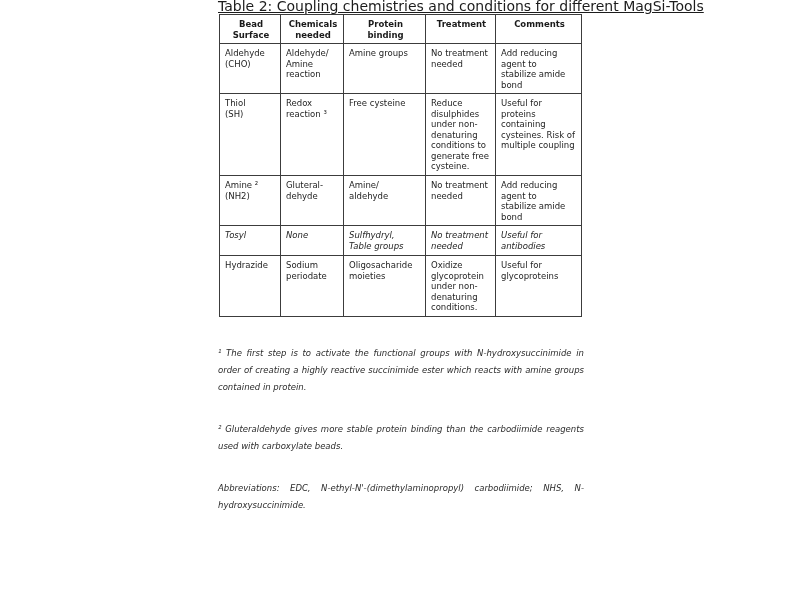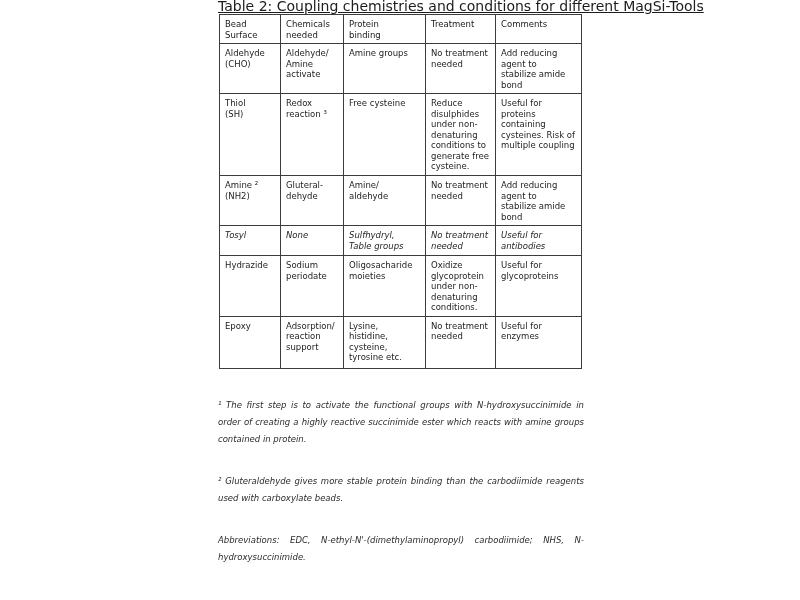--- a/index.html
+++ b/index.html
@@ -37,21 +37,21 @@
   table.coupling th, table.coupling td {
     border: 1px solid #3c3c3c;
     vertical-align: top;
     text-align: left;
     padding: 4px 3px 3px 5px;
     font-size: 8.5px;
     line-height: 10.5px;
     white-space: pre-line;
     color: #242424;
   }
-  table.coupling th { font-weight: normal; color: #1a1a1a; }
+  table.coupling th { font-weight: bold; color: #1a1a1a; text-align: center; }
   tr.r-header   { height: 28px; }
   tr.r-carboxyl { height: 87px; }
   tr.r-aldehyde { height: 46px; }
   tr.r-thiol    { height: 82px; }
   tr.r-amine    { height: 50px; margin-left: 8px; }
   tr.r-tosyl    { height: 30px; font-style: italic; }
   tr.r-hydrazide{ height: 60px; }
   tr.r-epoxy    { height: 52px; }
   .footnotes {
     width: 366px;
@@ -91,21 +91,21 @@
         <th>Protein
 binding</th>
         <th>Treatment</th>
         <th>Comments</th>
       </tr>
       <tr class="r-aldehyde">
         <td>Aldehyde
 (CHO)</td>
         <td>Aldehyde/
 Amine
-activate</td>
+reaction</td>
         <td>Amine groups</td>
         <td>No treatment
 needed</td>
         <td>Add reducing
 agent to
 stabilize amide
 bond</td>
       </tr>
       <tr class="r-thiol">
         <td>Thiol
@@ -157,34 +157,20 @@
         <td>Oligosacharide
 moieties</td>
         <td>Oxidize
 glycoprotein
 under non-
 denaturing
 conditions.</td>
         <td>Useful for
 glycoproteins</td>
       </tr>
-      <tr class="r-epoxy">
-        <td>Epoxy</td>
-        <td>Adsorption/
-reaction
-support</td>
-        <td>Lysine,
-histidine,
-cysteine,
-tyrosine etc.</td>
-        <td>No treatment
-needed</td>
-        <td>Useful for
-enzymes</td>
-      </tr>
     </tbody>
   </table>
 
   <div class="footnotes">
     <p>¹ The first step is to activate the functional groups with N-hydroxysuccinimide in order of creating a highly reactive succinimide ester which reacts with amine groups contained in protein.</p>
     <p>² Gluteraldehyde gives more stable protein binding than the carbodiimide reagents used with carboxylate beads.</p>
     <p>Abbreviations: EDC, N-ethyl-N'-(dimethylaminopropyl) carbodiimide; NHS, N-hydroxysuccinimide.</p>
 
   </div>
 

